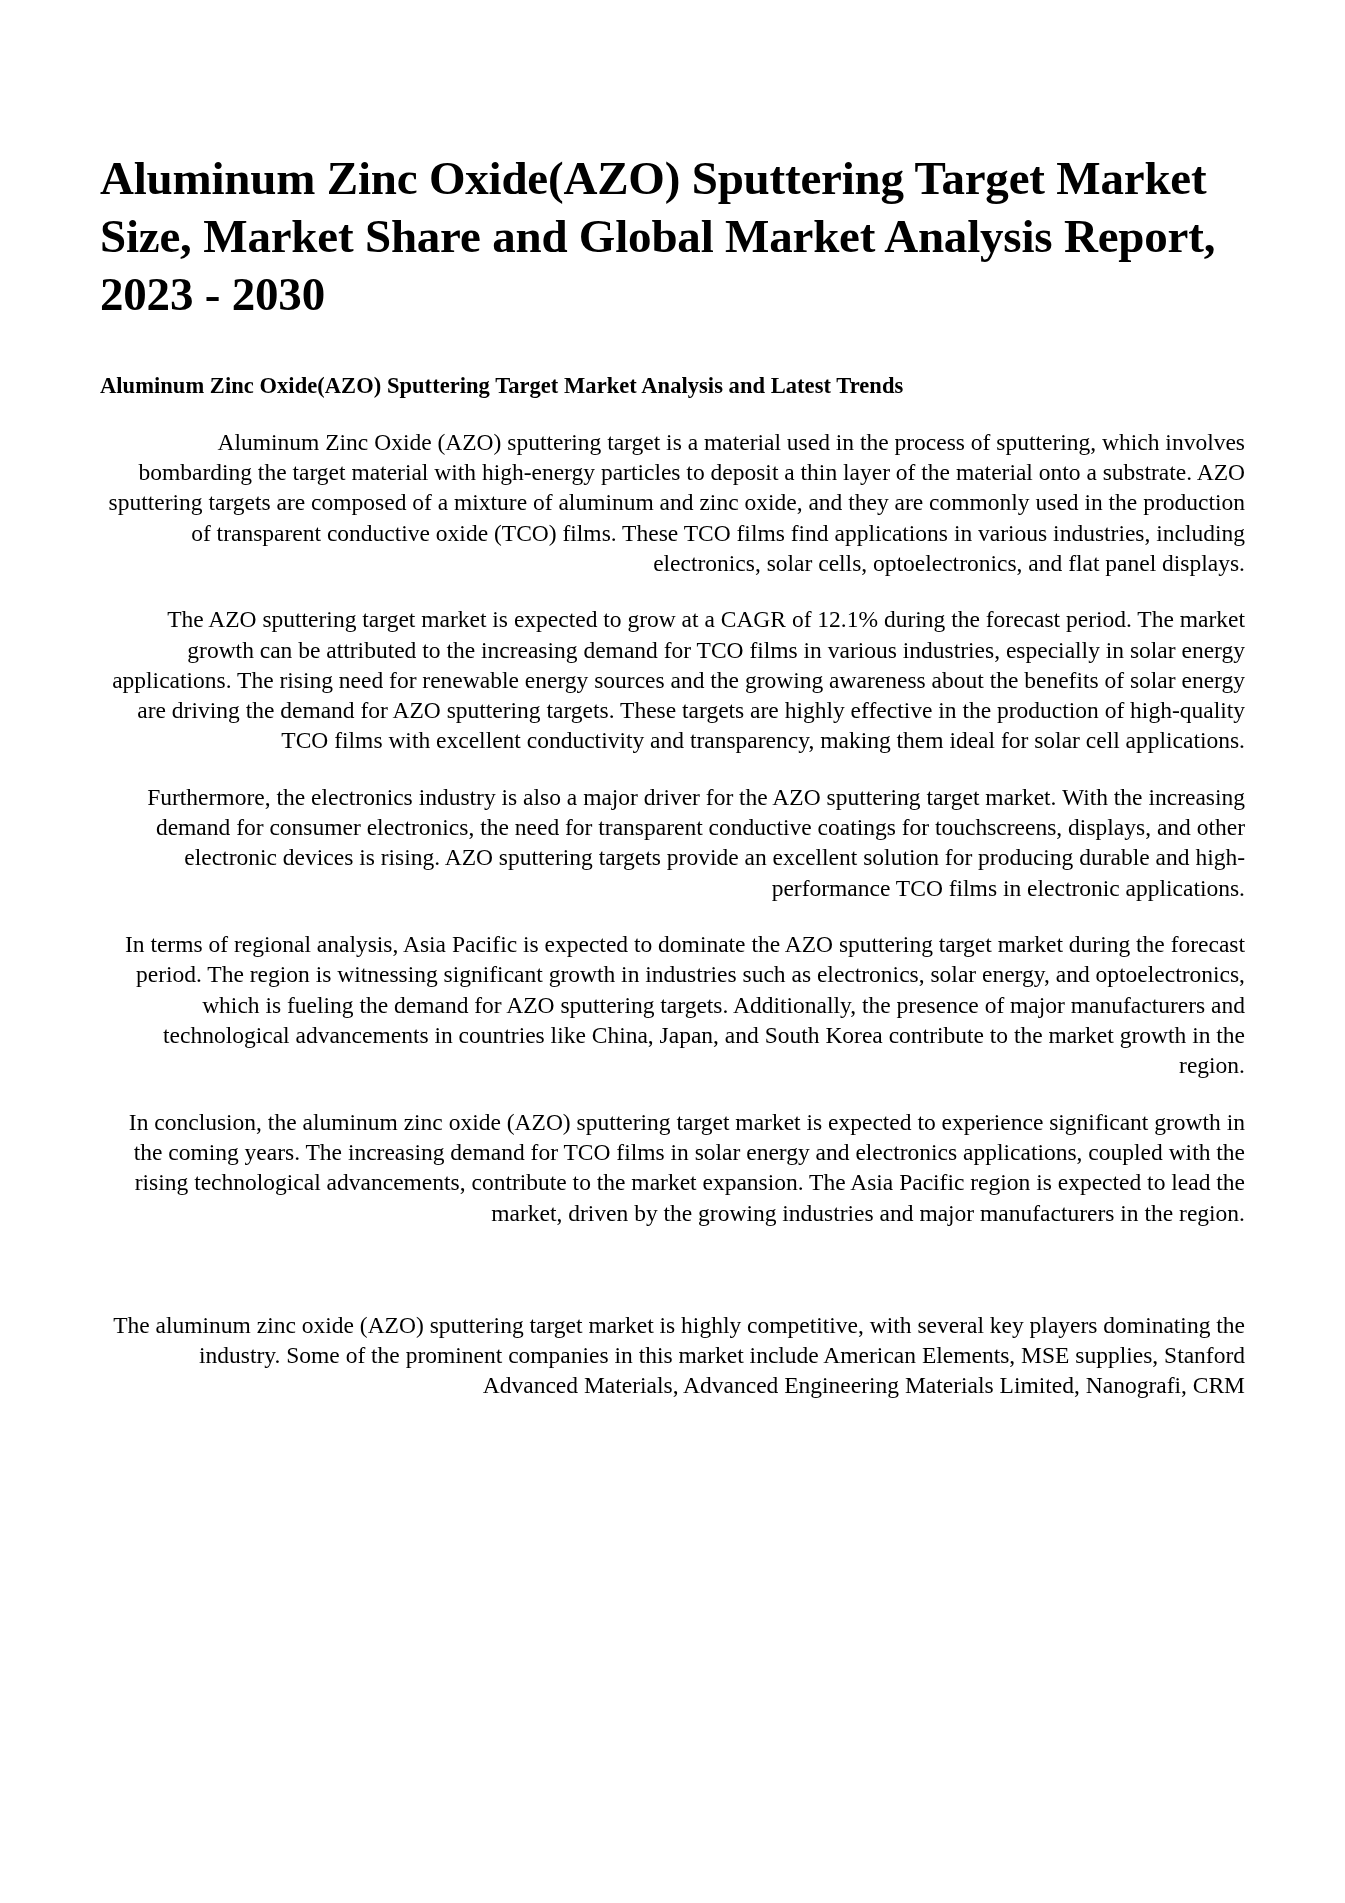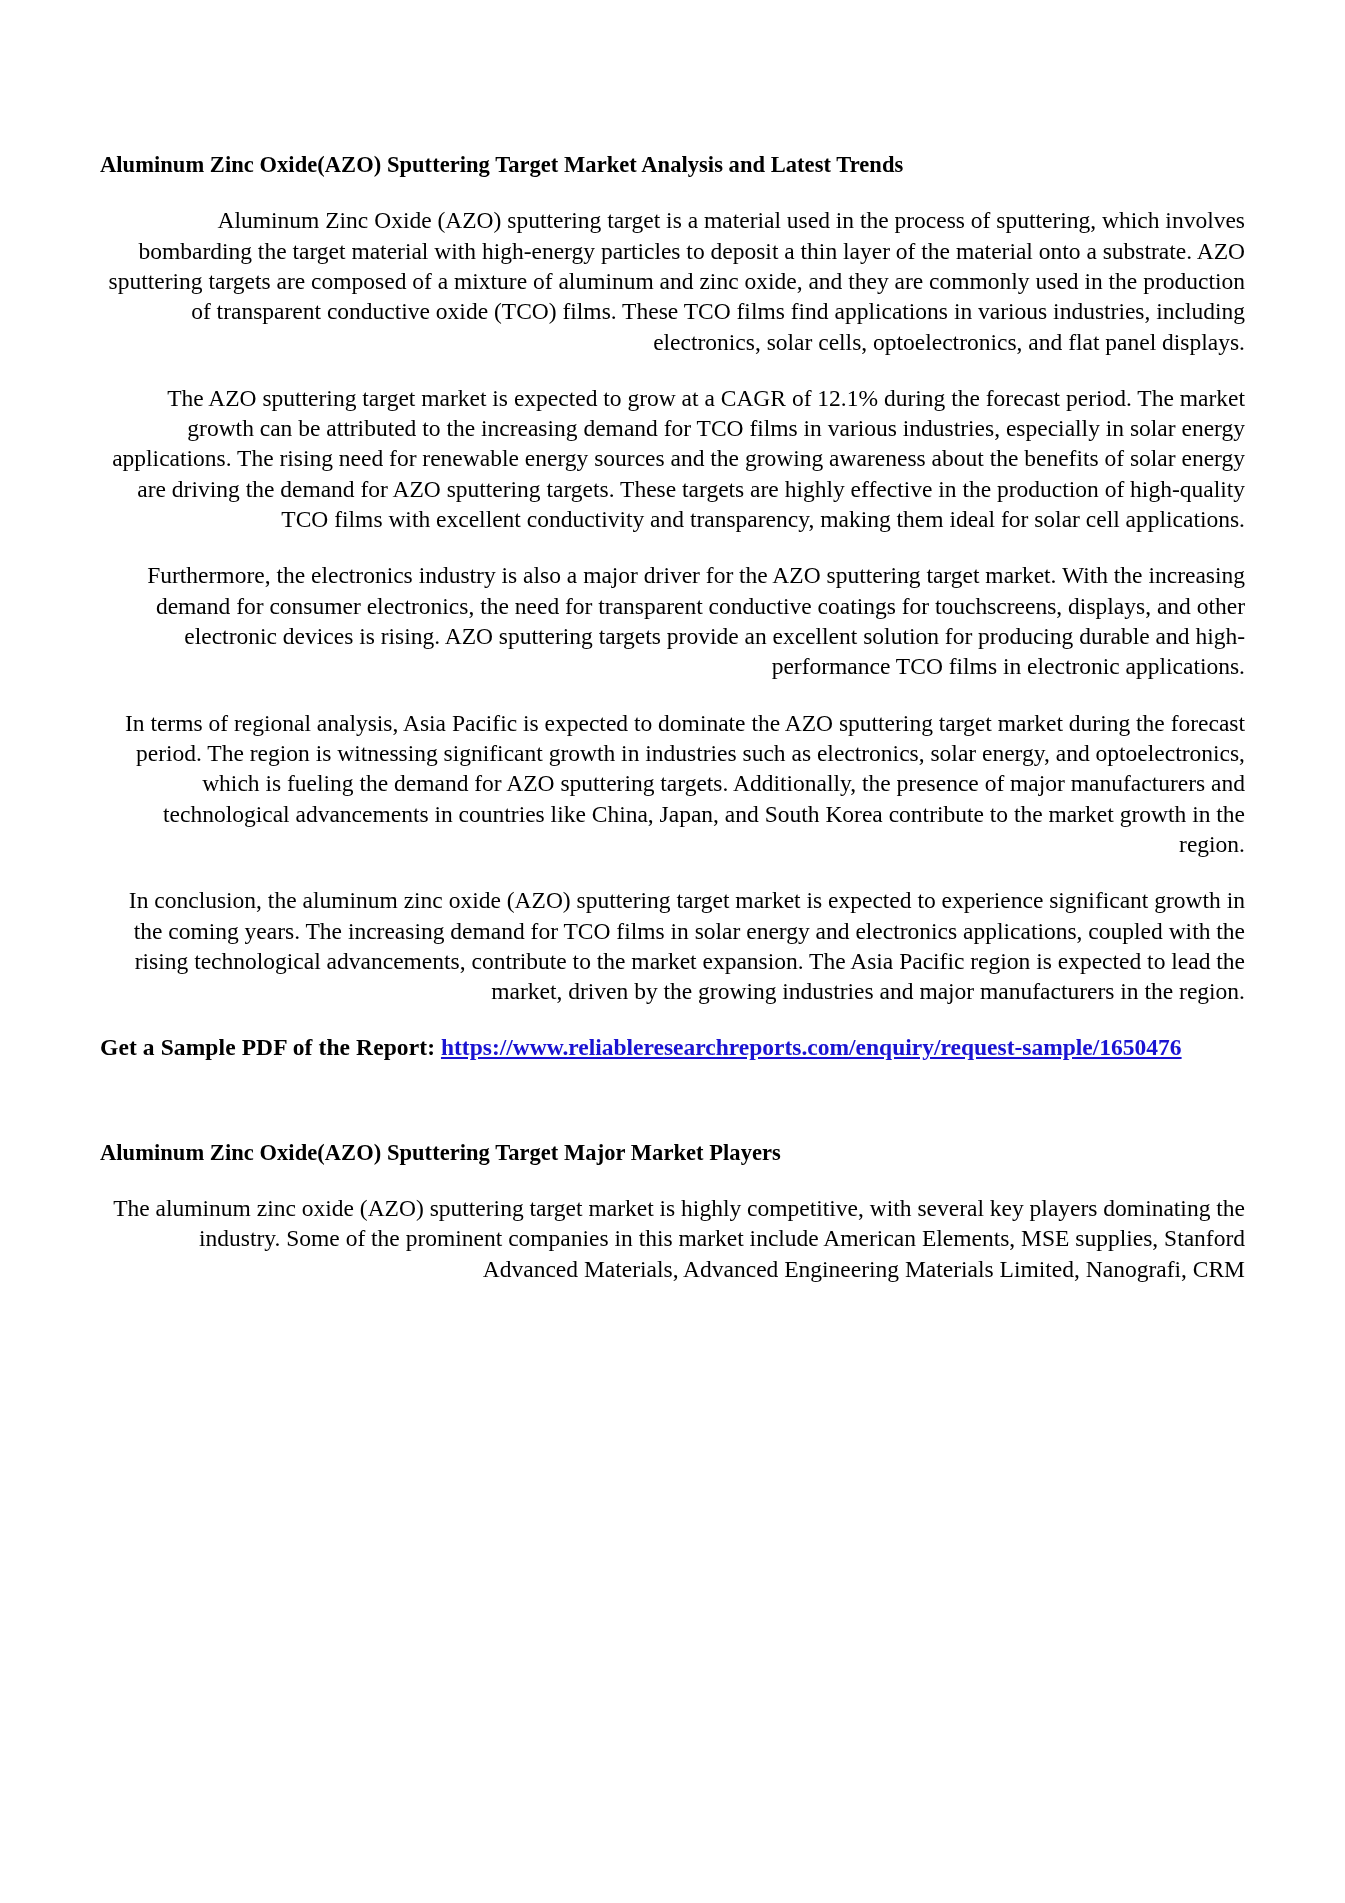--- a/index.html
+++ b/index.html
@@ -65,36 +65,33 @@
   }
   .spacer-gap {
     height: 48px;
   }
 </style>
 </head>
 <body>
 
 <div class="page">
 
+  <h1 class="doc-title">Aluminum Zinc Oxide(AZO) Sputtering Target Market Size, Market Share and Global Market Analysis Report, 2023 - 2030</h1>
 
   <h2 class="section-heading">Aluminum Zinc Oxide(AZO) Sputtering Target Market Analysis and Latest Trends</h2>
 
   <p class="body-text">Aluminum Zinc Oxide (AZO) sputtering target is a material used in the process of sputtering, which involves bombarding the target material with high-energy particles to deposit a thin layer of the material onto a substrate. AZO sputtering targets are composed of a mixture of aluminum and zinc oxide, and they are commonly used in the production of transparent conductive oxide (TCO) films. These TCO films find applications in various industries, including electronics, solar cells, optoelectronics, and flat panel displays.</p>
 
   <p class="body-text">The AZO sputtering target market is expected to grow at a CAGR of 12.1% during the forecast period. The market growth can be attributed to the increasing demand for TCO films in various industries, especially in solar energy applications. The rising need for renewable energy sources and the growing awareness about the benefits of solar energy are driving the demand for AZO sputtering targets. These targets are highly effective in the production of high-quality TCO films with excellent conductivity and transparency, making them ideal for solar cell applications.</p>
 
   <p class="body-text">Furthermore, the electronics industry is also a major driver for the AZO sputtering target market. With the increasing demand for consumer electronics, the need for transparent conductive coatings for touchscreens, displays, and other electronic devices is rising. AZO sputtering targets provide an excellent solution for producing durable and high-performance TCO films in electronic applications.</p>
 
   <p class="body-text">In terms of regional analysis, Asia Pacific is expected to dominate the AZO sputtering target market during the forecast period. The region is witnessing significant growth in industries such as electronics, solar energy, and optoelectronics, which is fueling the demand for AZO sputtering targets. Additionally, the presence of major manufacturers and technological advancements in countries like China, Japan, and South Korea contribute to the market growth in the region.</p>
 
   <p class="body-text">In conclusion, the aluminum zinc oxide (AZO) sputtering target market is expected to experience significant growth in the coming years. The increasing demand for TCO films in solar energy and electronics applications, coupled with the rising technological advancements, contribute to the market expansion. The Asia Pacific region is expected to lead the market, driven by the growing industries and major manufacturers in the region.</p>
 
-  <div class="cta-block">
-    <span class="cta-label">Get a Sample PDF of the Report:</span> <a class="cta-link" href="#">https://www.reliableresearchreports.com/enquiry/request-sample/1650476</a>
-  </div>
 
   <div class="spacer-gap"></div>
 
-  <h2 class="section-heading">Aluminum Zinc Oxide(AZO) Sputtering Target Major Market Players</h2>
 
   <p class="body-text">The aluminum zinc oxide (AZO) sputtering target market is highly competitive, with several key players dominating the industry. Some of the prominent companies in this market include American Elements, MSE supplies, Stanford Advanced Materials, Advanced Engineering Materials Limited, Nanografi, CRM</p>
 
 </div>
 
 </body></html>

